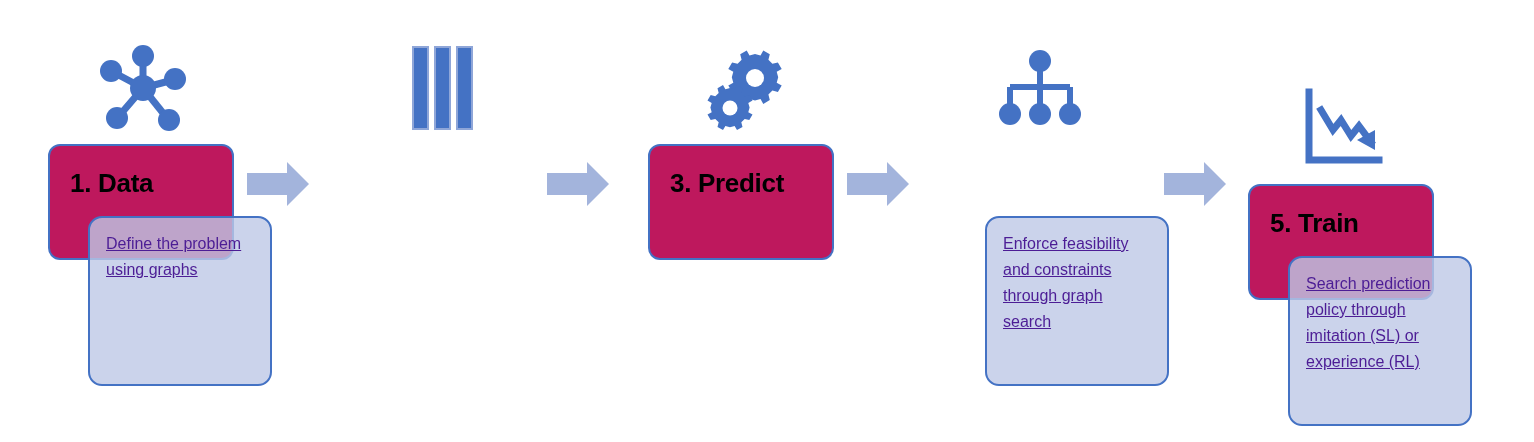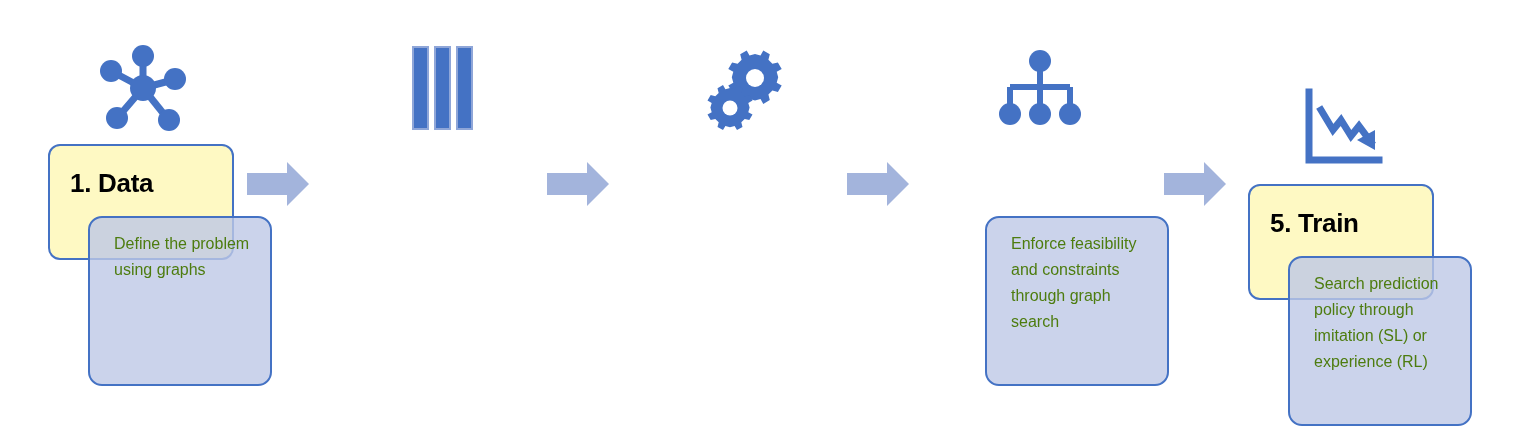--- a/index.html
+++ b/index.html
@@ -19,21 +19,21 @@
     position:absolute;top:38px;left:48px;
     width:190px;height:100px;
     display:flex;align-items:center;justify-content:center;
   }
   .icon-wrap svg{display:block;}
 
   
   .title-card{
     position:absolute;left:48px;top:144px;
     width:186px;height:116px;
-    background:#fef9c3;
+    background:#be185d;
     border:2.5px solid #4472C4;
     border-radius:12px;
     box-sizing:border-box;
     z-index:2;
   }
   .title-text{
     position:absolute;left:20px;top:22px;
     font-size:26px;
     font-weight:bold;
     color:#000000;
@@ -45,25 +45,26 @@
   .body-card{
     position:absolute;left:88px;top:216px;
     width:184px;height:170px;
     background:rgba(190,200,230,0.80);
     border:2.5px solid #4472C4;
     border-radius:14px;
     box-sizing:border-box;
     z-index:3;
   }
   .body-text{
-    position:absolute;left:24px;top:13px;
+    position:absolute;left:16px;top:13px;
     width:152px;
     font-size:16px;
     line-height:26px;
-    color:#4d7c0f;
+    color:#4c1d95;
+    text-decoration:underline;
   }
 
   
   .arrow{
     position:absolute;top:160px;
     width:66px;height:48px;
     z-index:1;
   }
   .arrow svg{display:block;}
 </style>
@@ -113,20 +114,23 @@
       <div class="icon-wrap">
     <svg width="88" height="88" viewBox="0 0 88 88">
       <g fill="#4472C4">
         <path d="M56 10 l5.5 1.5 2.8 -5 6.5 3.8 -1.4 5.5 4 4 5.5 -1.4 3.8 6.5 -5 2.8 1.5 5.5 -1.5 5.5 5 2.8 -3.8 6.5 -5.5 -1.4 -4 4 1.4 5.5 -6.5 3.8 -2.8 -5 -5.5 1.5 -5.5 -1.5 -2.8 5 -6.5 -3.8 1.4 -5.5 -4 -4 -5.5 1.4 -3.8 -6.5 5 -2.8 -1.5 -5.5 1.5 -5.5 -5 -2.8 3.8 -6.5 5.5 1.4 4 -4 -1.4 -5.5 6.5 -3.8 2.8 5z"></path>
         <circle cx="56" cy="34" r="9" fill="#ffffff"></circle>
         <path d="M31 44 l4.6 1.3 2.4 -4.2 5.5 3.2 -1.2 4.6 3.4 3.4 4.6 -1.2 3.2 5.5 -4.2 2.4 1.3 4.6 -1.3 4.6 4.2 2.4 -3.2 5.5 -4.6 -1.2 -3.4 3.4 1.2 4.6 -5.5 3.2 -2.4 -4.2 -4.6 1.3 -4.6 -1.3 -2.4 4.2 -5.5 -3.2 1.2 -4.6 -3.4 -3.4 -4.6 1.2 -3.2 -5.5 4.2 -2.4 -1.3 -4.6 1.3 -4.6 -4.2 -2.4 3.2 -5.5 4.6 1.2 3.4 -3.4 -1.2 -4.6 5.5 -3.2 2.4 4.2z"></path>
         <circle cx="31" cy="64" r="7.5" fill="#ffffff"></circle>
       </g>
     </svg>
       </div>
+      <div class="title-card">
+        <div class="title-text">3. Predict</div>
+      </div>
     </div>
     <div class="step" style="left: 897px;">
       <div class="icon-wrap">
     <svg width="84" height="78" viewBox="0 0 84 78">
       <g stroke="#4472C4" stroke-width="6" fill="none">
         <line x1="42" y1="16" x2="42" y2="56"></line>
         <path d="M12 38 H72"></path>
         <line x1="12" y1="38" x2="12" y2="56"></line>
         <line x1="72" y1="38" x2="72" y2="56"></line>
       </g>

